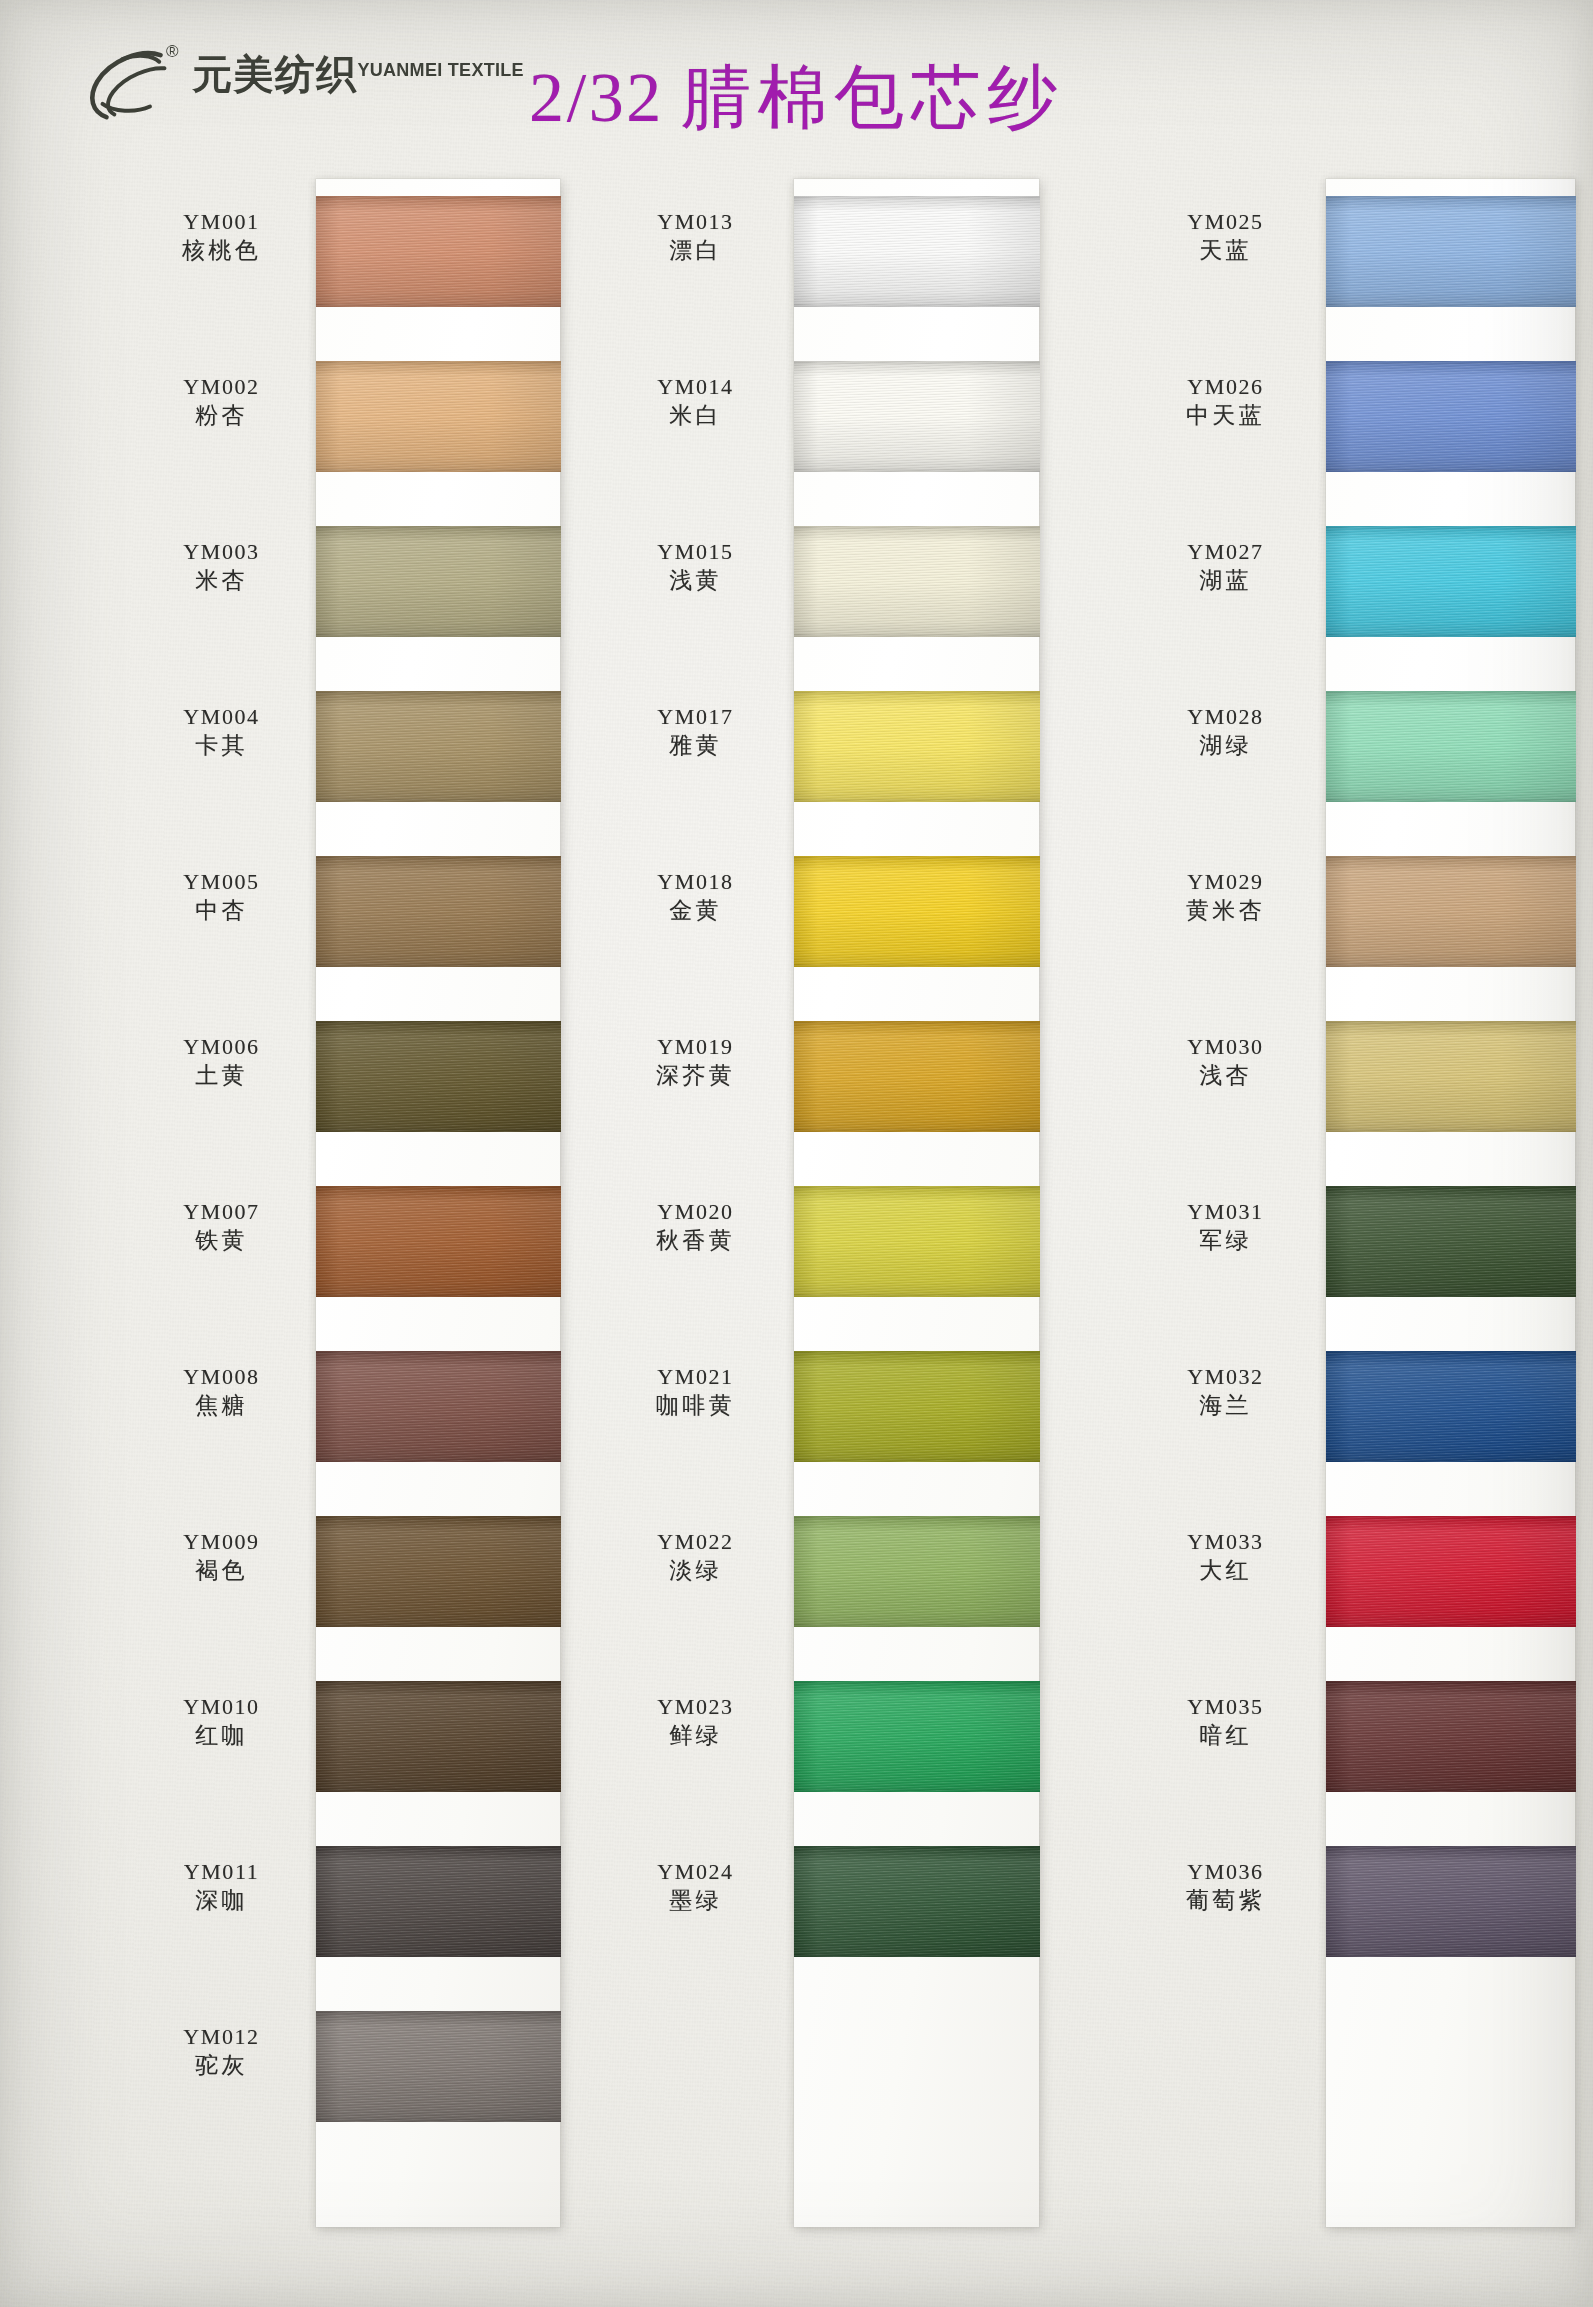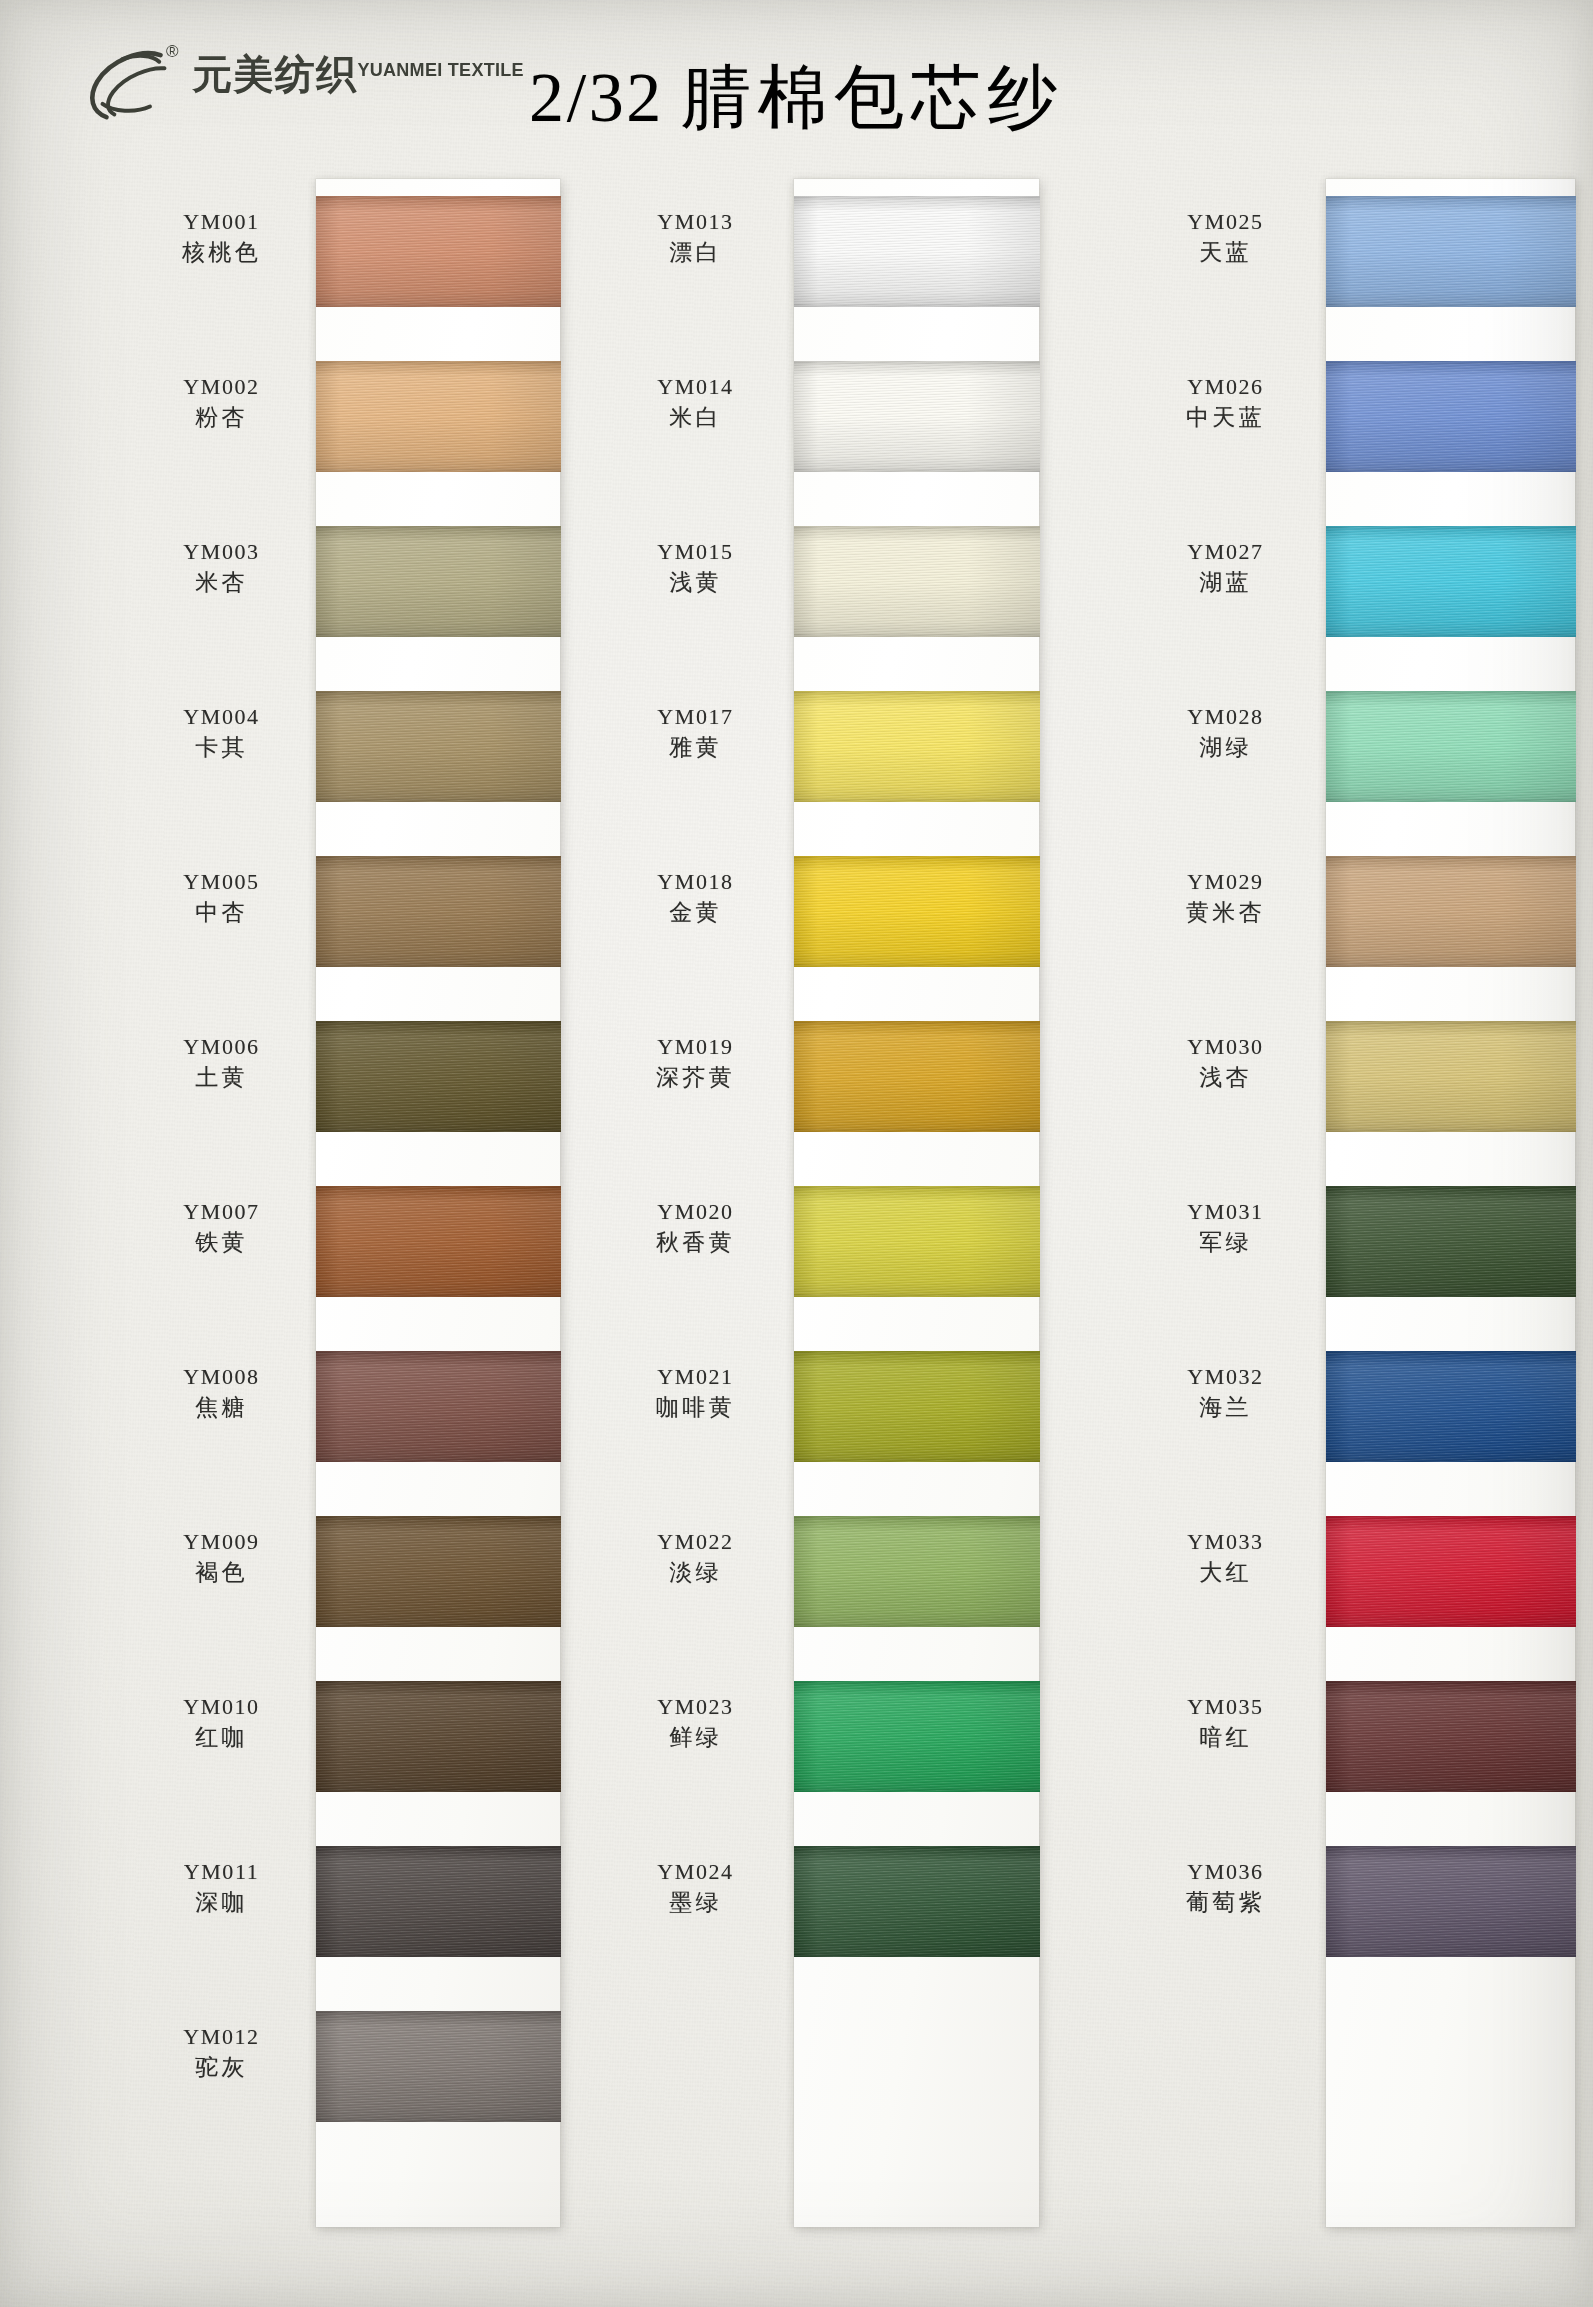--- a/index.html
+++ b/index.html
@@ -49,21 +49,21 @@
   .reg-mark{
     position:absolute;left:82px;top:4px;
     font-family:"Liberation Sans","DejaVu Sans",sans-serif;
     font-size:17px;color:#3c3f37;
   }
 
   .card-title{
     position:absolute;left:0;right:0;top:51px;
     text-align:center;
     font-family:"Liberation Serif","DejaVu Serif",serif;
-    font-size:70px;font-weight:normal;color:#000000;
+    font-size:70px;font-weight:normal;color:#a21caf;
     letter-spacing:6.6px;
     text-shadow:0 0 0.7px rgba(110,112,108,.55);
     white-space:nowrap;
   }
   .card-title .code{letter-spacing:2.6px;padding-right:17px;}
 
   
   .columns{position:absolute;top:0;left:0;width:1593px;height:2307px;}
   .column{position:absolute;top:179px;width:461px;}
   .col-0{left:132px;}
@@ -89,21 +89,21 @@
     position:absolute;left:0;top:30px;width:179px;
     text-align:center;color:#2c2c2a;
     text-shadow:0 0 0.7px rgba(40,40,38,.35);
   }
   .label .code{
     display:block;font-size:22px;letter-spacing:1.6px;line-height:1.18;
     font-family:"Liberation Serif","DejaVu Serif",serif;
   }
   .label .name{
     display:block;font-size:23px;letter-spacing:3.3px;line-height:1.3;margin-top:2.6px;
-    font-family:Liberation Serif, serif;
+    font-family:Liberation Mono, monospace;
   }
 
   
   .swatch{
     position:absolute;left:184px;top:17px;width:245px;height:111px;
     overflow:hidden;
   }
   .col-1 .swatch{left:188px;width:246px;}
   .col-2 .swatch{left:190px;width:250px;}
   .swatch .fill{

